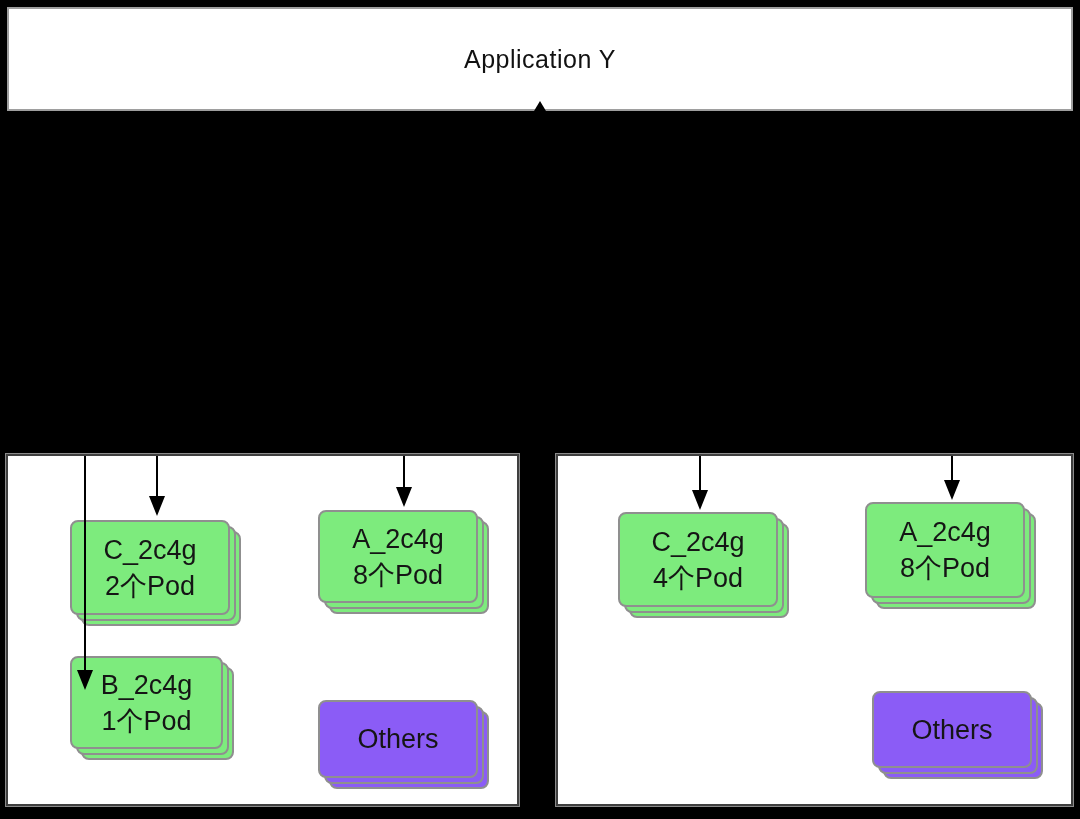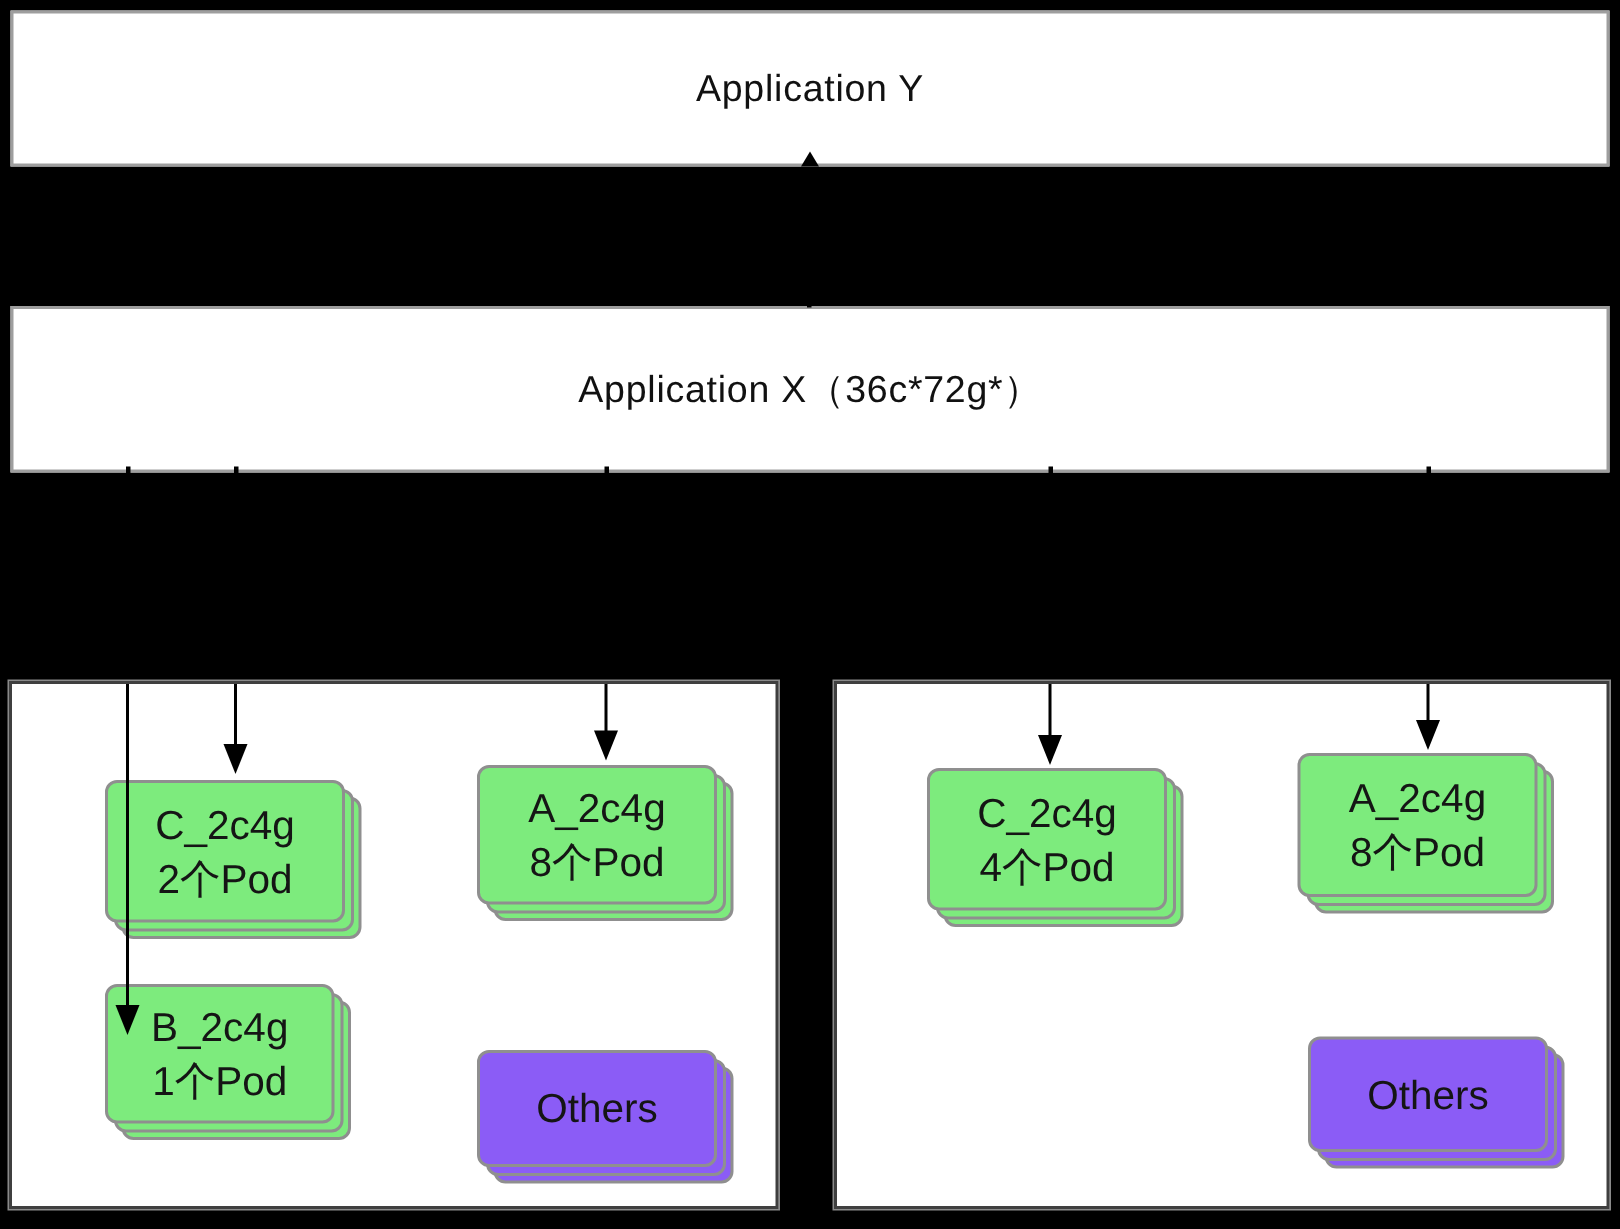--- a/index.html
+++ b/index.html
@@ -136,23 +136,20 @@
     <span class="app-label">Application Y</span>
   </div>
 
   <div class="redaction" id="redaction-1"></div>
   <div class="redaction" id="redaction-2"></div>
 
   <div class="up-arrow-tip" id="tip-app-y"></div>
 
   <div class="tick" style="left:538px; top:198px; height:7px;"></div>
 
-  <div class="app-box" id="app-x">
-    <span class="app-label">Application X（36c*72g*）</span>
-  </div>
 
   <div class="tick" style="left:84px;  top:311px; height:6px;"></div>
   <div class="tick" style="left:156px; top:311px; height:6px;"></div>
   <div class="tick" style="left:403px; top:311px; height:6px;"></div>
   <div class="tick" style="left:699px; top:311px; height:6px;"></div>
   <div class="tick" style="left:951px; top:311px; height:6px;"></div>
 
   <div class="panel" id="panel-left"></div>
   <div class="panel" id="panel-right"></div>
 

